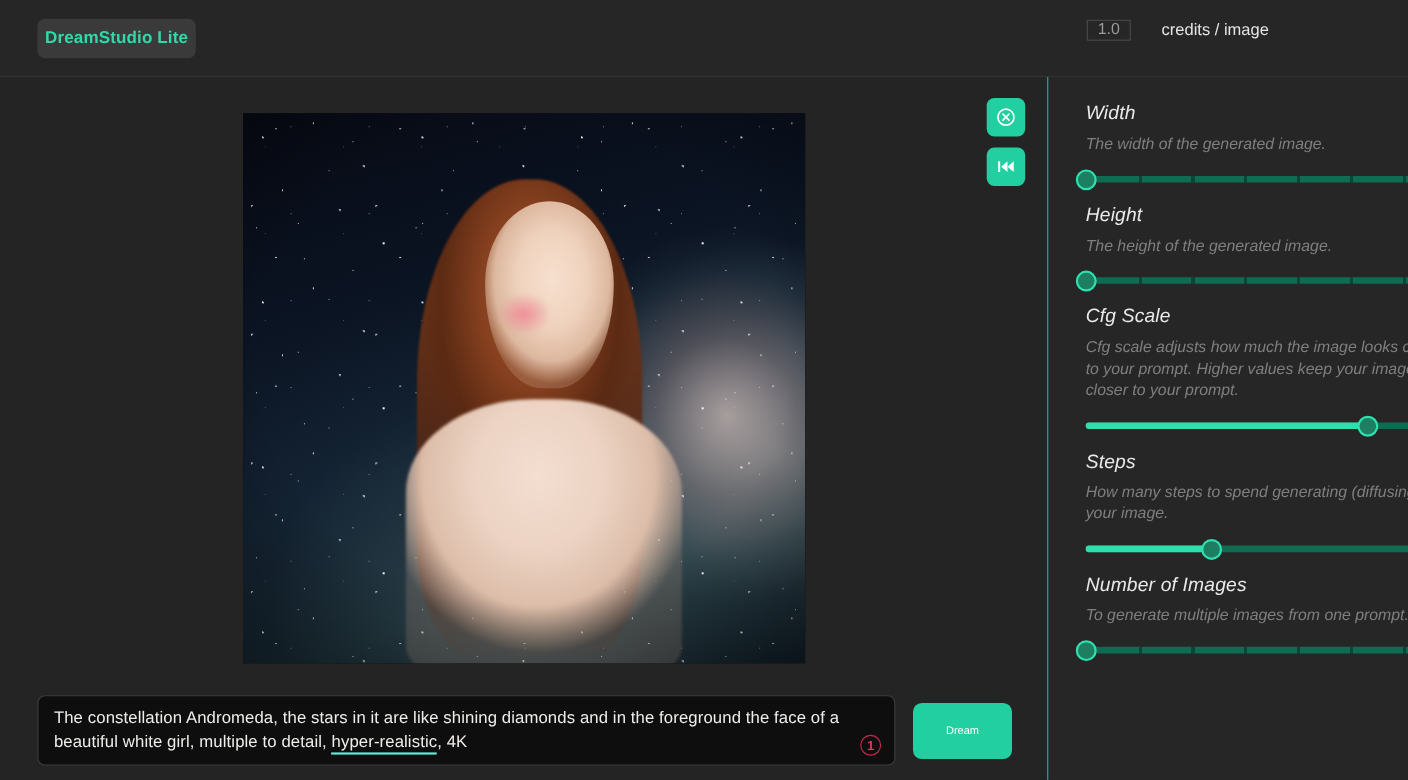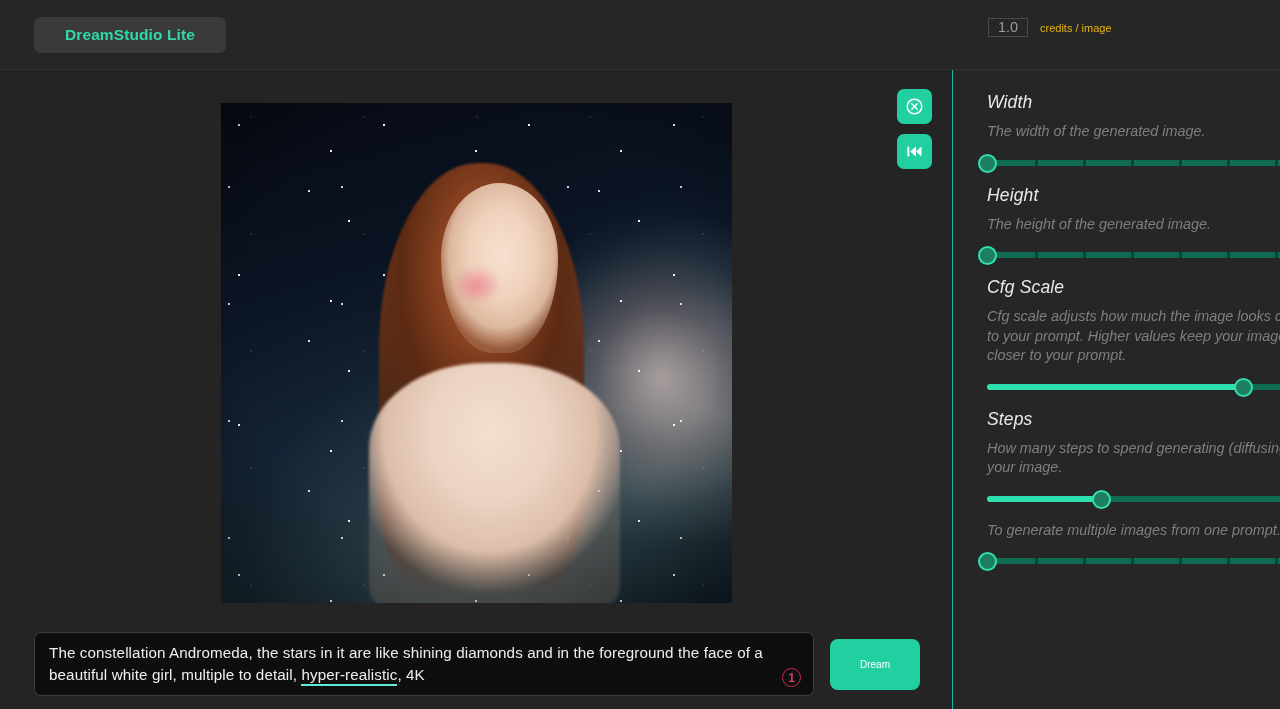--- a/index.html
+++ b/index.html
@@ -27,21 +27,21 @@
     height: 70px;
     background: #262626;
     border-bottom: 1px solid #323232;
     display: flex;
     align-items: center;
   }
 
   .logo-btn {
     margin-left: 34px;
     height: 36px;
-    padding: 0 31px;
+    padding: 0 7px;
     display: flex;
     align-items: center;
     background: #3a3a3a;
     border: none;
     border-radius: 7px;
     color: #2fd9a8;
     font-size: 15.5px;
     font-weight: bold;
     letter-spacing: 0.1px;
     cursor: pointer;
@@ -62,23 +62,23 @@
     background: transparent;
     color: #9a9a9a;
     font-size: 14.5px;
     text-align: center;
     line-height: 33px;
     outline: none;
     font-family: "Liberation Sans", sans-serif;
   }
 
   .credits-label {
-    margin-left: 12px;
-    color: #eab308;
-    font-size: 11px;
+    margin-left: 28px;
+    color: #e5e5e5;
+    font-size: 15px;
     white-space: nowrap;
   }
 
   
   .canvas-area {
     position: absolute;
     top: 70px; left: 0;
     width: 952px;
     height: 639px;
     background: #242424;
@@ -463,20 +463,21 @@
       <div class="setting-title">Steps</div>
       <div class="setting-desc wrap">How many steps to spend generating (diffusing) your image.</div>
       <div class="slider">
         <div class="slider-track"></div>
         <div class="slider-fill" style="width:37%"></div>
         <div class="slider-handle" style="left:37%"></div>
       </div>
     </div>
 
     <div class="setting">
+      <div class="setting-title">Number of Images</div>
       <div class="setting-desc">To generate multiple images from one prompt.</div>
       <div class="slider">
         <div class="slider-track"></div>
         <div class="slider-ticks"></div>
         <div class="slider-fill" style="width:0%"></div>
         <div class="slider-handle" style="left:0%"></div>
       </div>
     </div>
 
 

